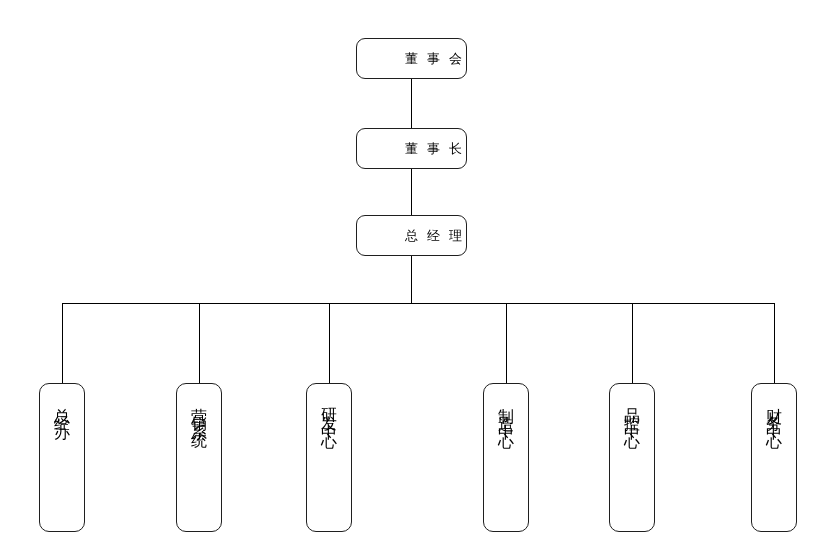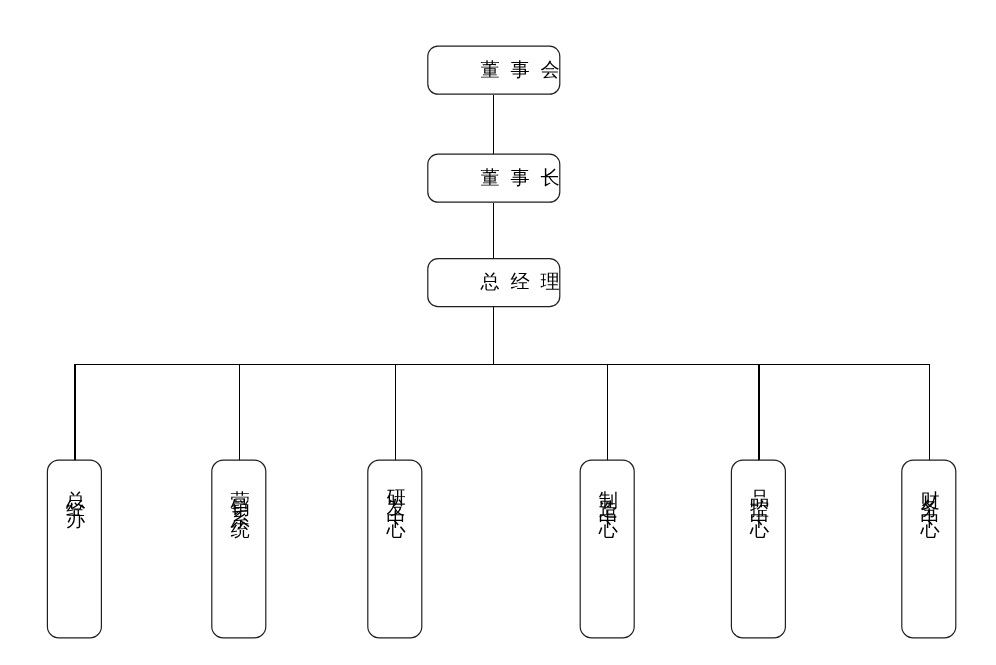--- a/index.html
+++ b/index.html
@@ -29,21 +29,21 @@
     background: #ffffff;
     border: 1.5px solid #1f1f1f;
     border-radius: 9px;
     display: flex;
     justify-content: center;
   }
   .node-h {
     width: 111px;
     height: 41px;
     align-items: center;
-    font-size: 16px;
+    font-size: 13px;
     padding-left: 44px;
   }
   .node-h .htext {
     letter-spacing: 9px;
     margin-right: -9px;
     white-space: nowrap;
   }
   .node-v {
     width: 46px;
     height: 149px;

